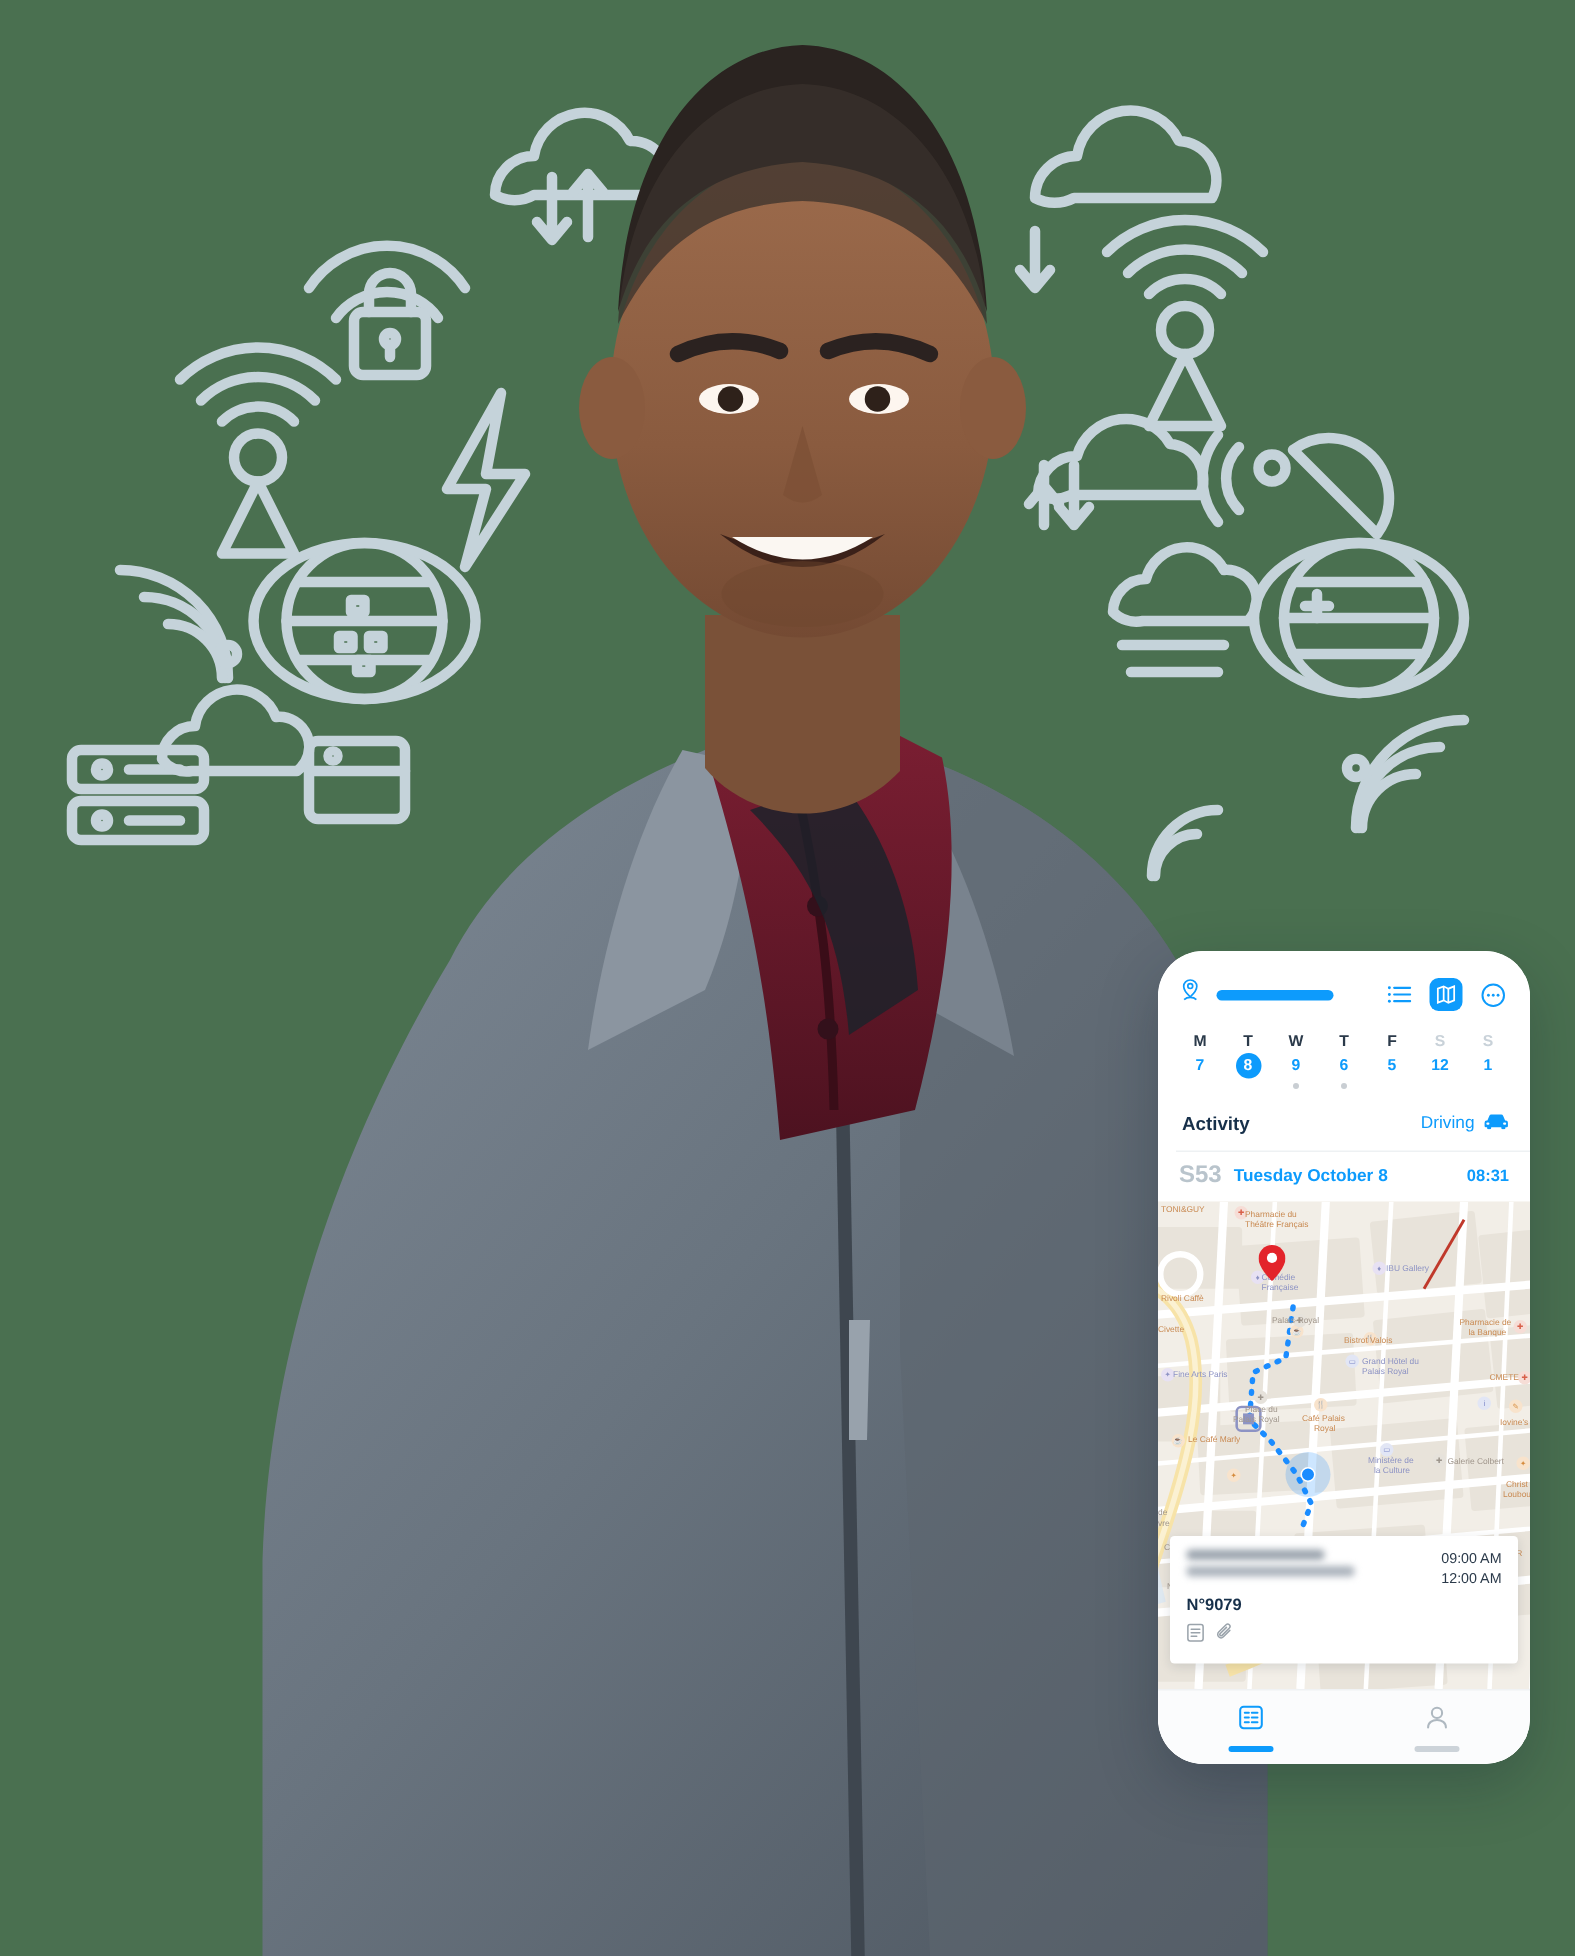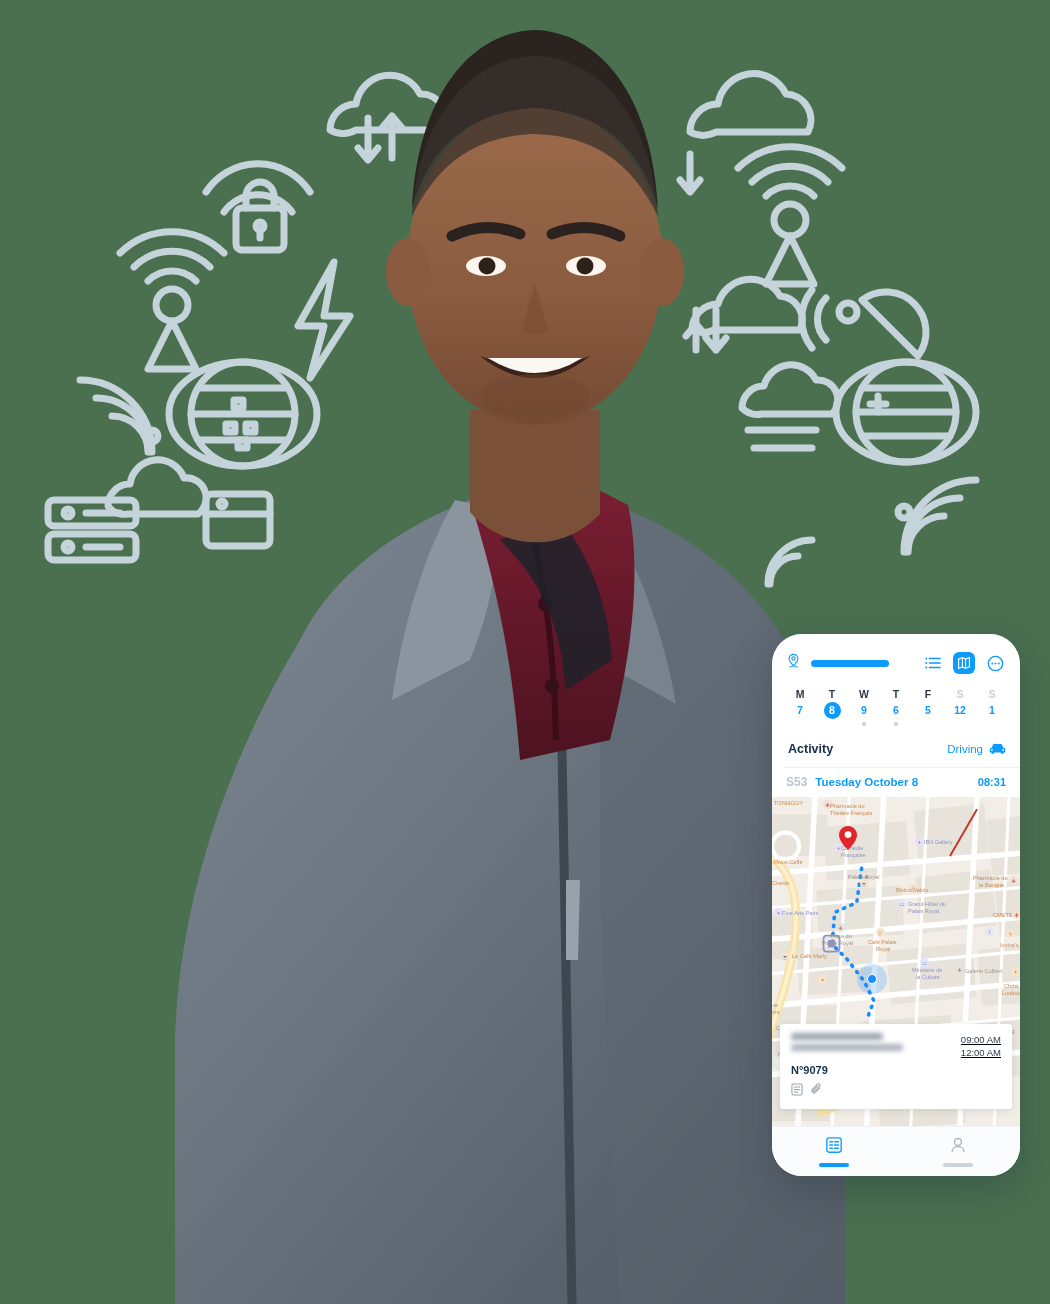--- a/index.html
+++ b/index.html
@@ -49,21 +49,21 @@
 
   
   .act{ display:flex; align-items:center; padding:8px 14px 9px 4px;
         border-bottom:1px solid #eef1f3;margin-left:12px; }
   .act-title{ font-size:12.5px; font-weight:700; color:#17304a; }
   .act-right{ margin-left:auto; display:flex; align-items:center; gap:6px; }
   .act-mode{ font-size:11.5px; color:#0d9bfc; }
 
   
   .dayrow{ display:flex; align-items:center; padding:7px 14px 8px 14px; gap:8px; }
-  .day-week{ font-size:12px; color:#b9c4cc; font-weight:600; }
+  .day-week{ font-size:16px; color:#b9c4cc; font-weight:600; }
   .day-label{ font-size:11.5px; color:#0d9bfc; font-weight:600; }
   .day-time{ margin-left:auto; font-size:11px; color:#0d9bfc; font-weight:600; }
 
   
   .mapwrap{ position:relative; flex:1 1 auto; overflow:hidden; background:#f3efe9; }
   .mapsvg{ position:absolute; inset:0; width:100%; height:100%; }
   .mlabel{ position:absolute; font-size:5.6px; color:#a0968c; line-height:1.15;
            white-space:nowrap; font-family:"Liberation Sans",sans-serif; }
   .mlabel.poi{ color:#c98a52; }
   .mlabel.blue{ color:#8d93c4; }
@@ -78,21 +78,21 @@
   .pinmk{ position:absolute; }
 
   
   .jobcard{ position:absolute; left:8px; right:8px; bottom:17px;
             background:#fff; border-radius:3px; padding:9px 11px 9px 11px;
             box-shadow:0 2px 7px rgba(30,45,60,.13); }
   .job-top{ display:flex; align-items:flex-start; }
   .blurline{ border-radius:3px; filter:blur(2.6px); }
   .bl1{ width:92px; height:7px; background:#9aa3ad; margin-bottom:4px; }
   .bl2{ width:112px; height:7px; background:#aab2bb; }
-  .job-times{ margin-left:auto; text-align:right;text-decoration:underline; }
+  .job-times{ margin-left:auto; text-align:right; }
   .job-time{ font-size:9.5px; color:#2b3a4a; line-height:13px; }
   .job-num{ font-size:11px; font-weight:700; color:#17304a; margin-top:5px; }
   .job-icons{ display:flex; gap:8px; margin-top:6px; }
 
   
   .tabbar{ height:50px; background:#fbfcfd; display:flex; align-items:center;
            border-top:1px solid #f0f2f4; }
   .tab{ flex:1; display:flex; flex-direction:column; align-items:center; gap:5px; }
   .tab .underline{ width:30px; height:4px; border-radius:3px; background:#0d9bfc; }
   .tab .underline.dim{ background:#ccd3d9; }

